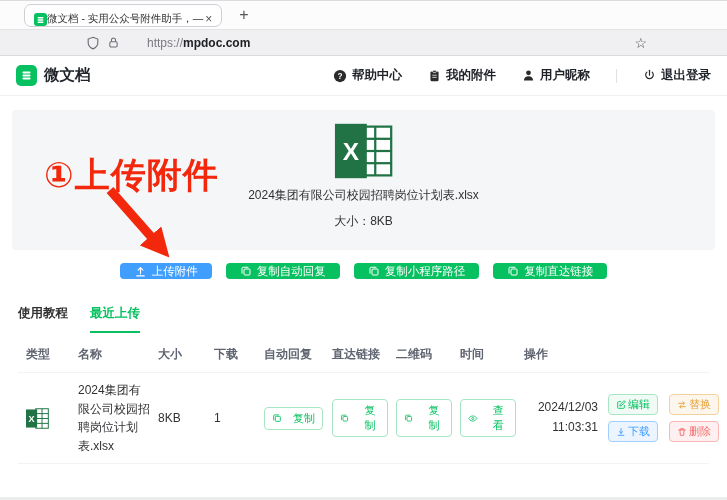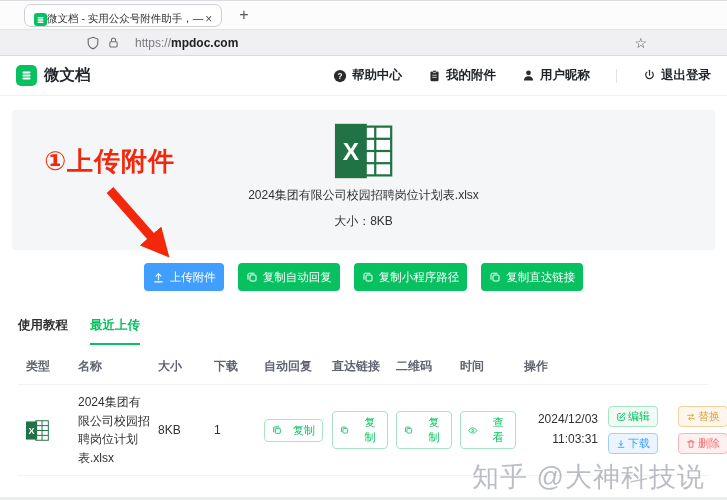--- a/index.html
+++ b/index.html
@@ -11,65 +11,65 @@
   .tabbar { height:29px; background:#fcfcfd; border-top:1px solid #dcdce0; display:flex; align-items:center; }
   .btab { display:inline-flex; align-items:flex-end; gap:0; margin-left:24px; height:23px;
     background:#fff; border:1px solid #cfcfd4; border-radius:7px; padding:0 9px; font-size:10.5px; color:#333; }
   .btab .fav { width:13px; height:13px; border-radius:3px; background:#07c160; display:flex; align-items:center; justify-content:center; flex:0 0 auto; }
   .btab .x { color:#555; font-size:12px; margin-left:2px; }
   .newtab { font-size:16px; color:#555; margin-left:17px; line-height:1; }
 
   .urlbar { height:27px; background:#f0f0f2; border-top:1px solid #e4e4e7; border-bottom:1px solid #dadade;
     display:flex; align-items:center; padding-left:86px; }
   .urlbar .icn { display:flex; align-items:center; margin-right:7px; }
-  .url-text { font-size:12px; color:#7a7a80; margin-left:8px; }
+  .url-text { font-size:12px; color:#7a7a80; margin-left:20px; }
   .url-text b { color:#202124; }
   .star { margin-left:auto; margin-right:80px; font-size:14px; color:#4a4a4f; }
 
   
   .appbar { height:40px; background:#fff; border-bottom:1px solid #f0f0f1; display:flex; align-items:center; padding:0 16px; }
   .logo-badge { width:21px; height:21px; border-radius:5px; background:#07c160; display:flex; align-items:center; justify-content:center; }
   .brand { font-size:15.5px; font-weight:700; color:#1f2329; margin-left:7px; }
   .nav { margin-left:auto; display:flex; align-items:center; gap:26px; }
   .nav-item { display:flex; align-items:center; gap:5px; font-size:12.5px; font-weight:600; color:#1f2329; cursor:pointer; }
   .nav-div { width:1px; height:14px; background:#e1e1e4; }
 
   
   .hero { margin:14px 12px 0; height:140px; background:#f5f6f7; border-radius:4px;
     display:flex; flex-direction:column; align-items:center; padding-top:13px; }
   .hero-name { margin-top:8px; font-size:12px; color:#303133; }
   .hero-size { margin-top:9px; font-size:12px; color:#303133; }
 
-  .annotation { position:absolute; left:44px; top:144px; font-size:26px; font-weight:700; color:#f2270c; z-index:6; letter-spacing:1px; }
+  .annotation { position:absolute; left:44px; top:152px; font-size:35px; font-weight:700; color:#f2270c; z-index:6; letter-spacing:1px; }
   .arrow-svg { position:absolute; left:96px; top:186px; z-index:6; overflow:visible; }
 
   
   .toolbar { margin-top:13px; display:flex; justify-content:center; gap:14px; }
-  .btn { height:28px; border:none; border-radius:4px; color:#fff; font-size:11.5px;
-    display:inline-flex; align-items:center; gap:5px; padding:0 8px; cursor:pointer;
+  .btn { height:16px; border:none; border-radius:4px; color:#fff; font-size:11.5px;
+    display:inline-flex; align-items:center; gap:5px; padding:0 14px; cursor:pointer;
     font-family:inherit; }
   .btn-blue { background:#409eff; }
   .btn-green { background:#07c160; }
 
   
   .tabs { margin:26px 18px 0; display:flex; gap:22px; }
   .tab { font-size:12.5px; font-weight:700; color:#303133; padding-bottom:9px; cursor:pointer; border-bottom:2px solid transparent; }
   .tab.active { color:#07c160; border-bottom-color:#07c160; }
 
   
   .tbl { margin:4px 18px 0; }
   .trow { display:grid; grid-template-columns:52px 80px 56px 50px 68px 64px 64px 64px 82px 1fr; align-items:center; }
   .thead .th { font-size:12px; font-weight:700; color:#5f6470; padding:9px 0 9px 8px; }
   .tbody-row { border-top:1px solid #f2f3f5; padding:8px 0; }
   .cell { font-size:12px; color:#303133; padding-left:8px; }
   .file-name { line-height:1.55; word-break:break-all; }
   .mini-btn { display:inline-flex; align-items:center; gap:11px; font-size:11px; color:#07c160;
     border:1px solid #a8e6c3; background:#fff; border-radius:4px; padding:3px 7px; cursor:pointer; font-family:inherit; }
   .time-cell { text-align:right; line-height:1.65; font-size:12px; color:#303133; }
-  .actions { display:grid; grid-template-columns:repeat(2,50px); gap:6px 20px; padding-left:10px; }
+  .actions { display:grid; grid-template-columns:repeat(2,50px); gap:6px 11px; padding-left:10px; }
   .act { font-size:11px; height:21px; border-radius:4px; border:1px solid; display:flex; align-items:center;
     justify-content:center; gap:2px; cursor:pointer; font-family:inherit; background:#fff; }
   .act-edit { color:#07c160; border-color:#a8e6c3; background:#f0fbf5; }
   .act-replace { color:#e6a23c; border-color:#f3d19e; background:#fdf6ec;justify-content:center; }
   .act-download { color:#409eff; border-color:#a0cfff; background:#ecf5ff; }
   .act-delete { color:#f56c6c; border-color:#fab6b6; background:#fef0f0; }
 
   .watermark { position:absolute; left:472px; top:459px; font-size:27px; color:#8a8f99; opacity:.58;
     letter-spacing:1px; white-space:nowrap; z-index:10; }
   .bottom-edge { position:absolute; left:0; right:0; bottom:0; height:3px; background:#eceded; z-index:11; }
@@ -320,15 +320,14 @@
       
       
       
       
       
       
       
     </div>
   </div>
 
-  <div class="watermark">知乎 @大神科技说</div>
   <div class="bottom-edge"></div>
 </div>
 
 </body></html>

